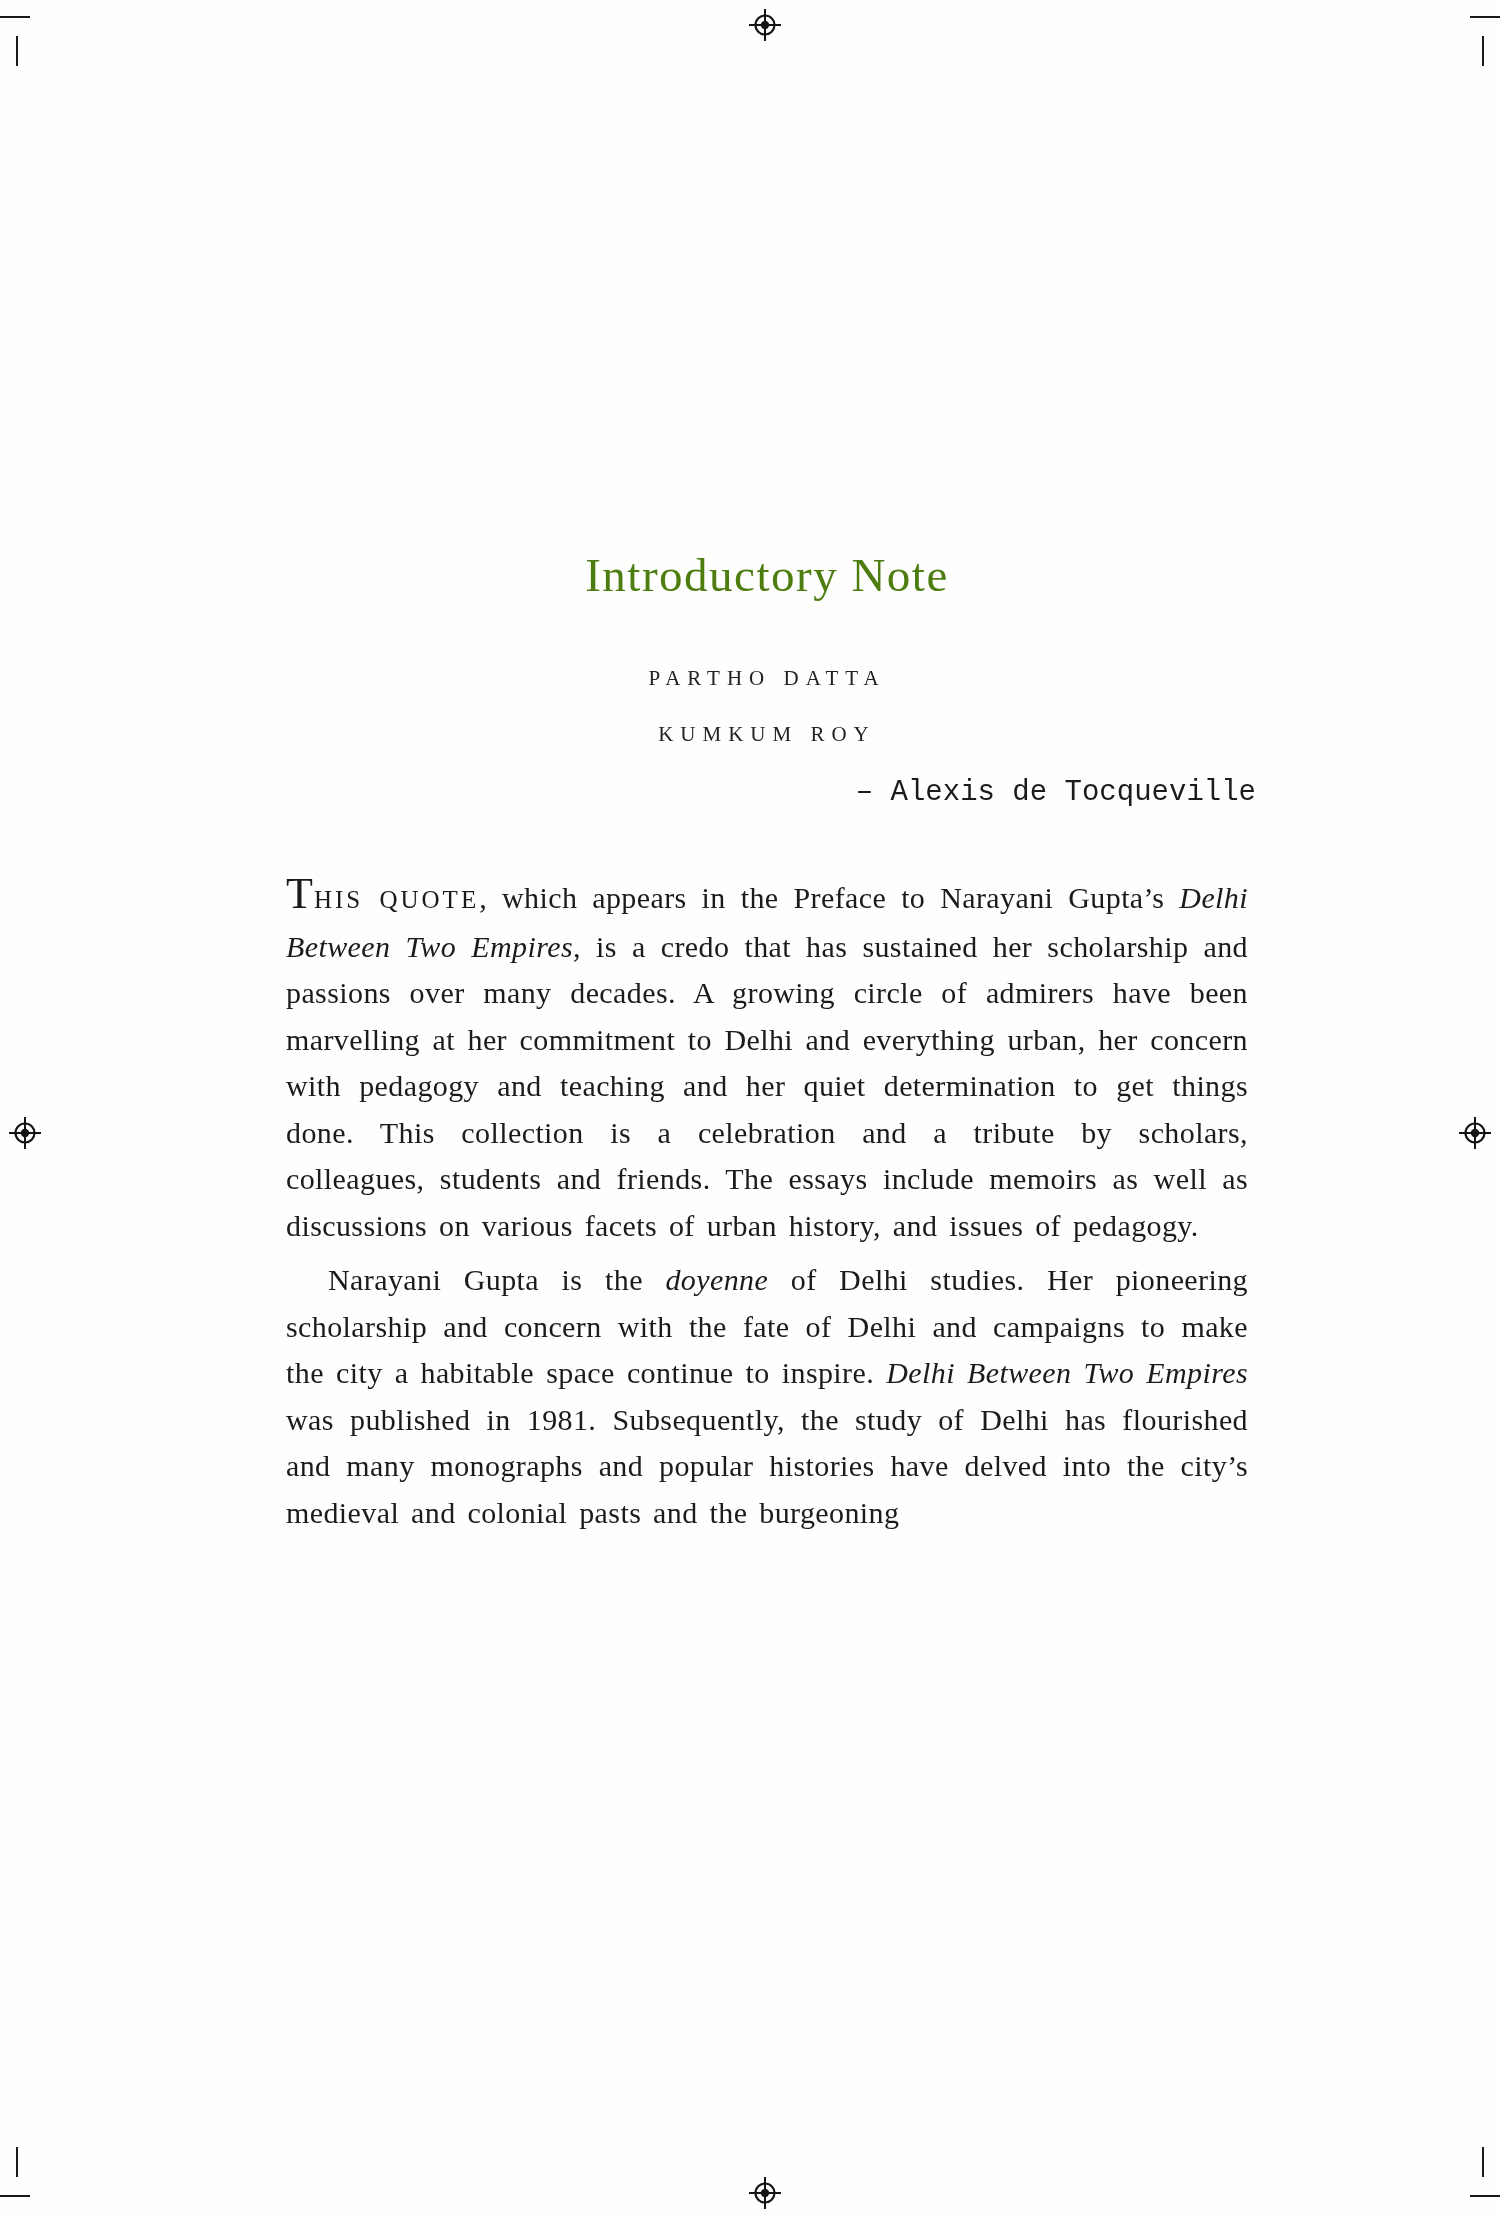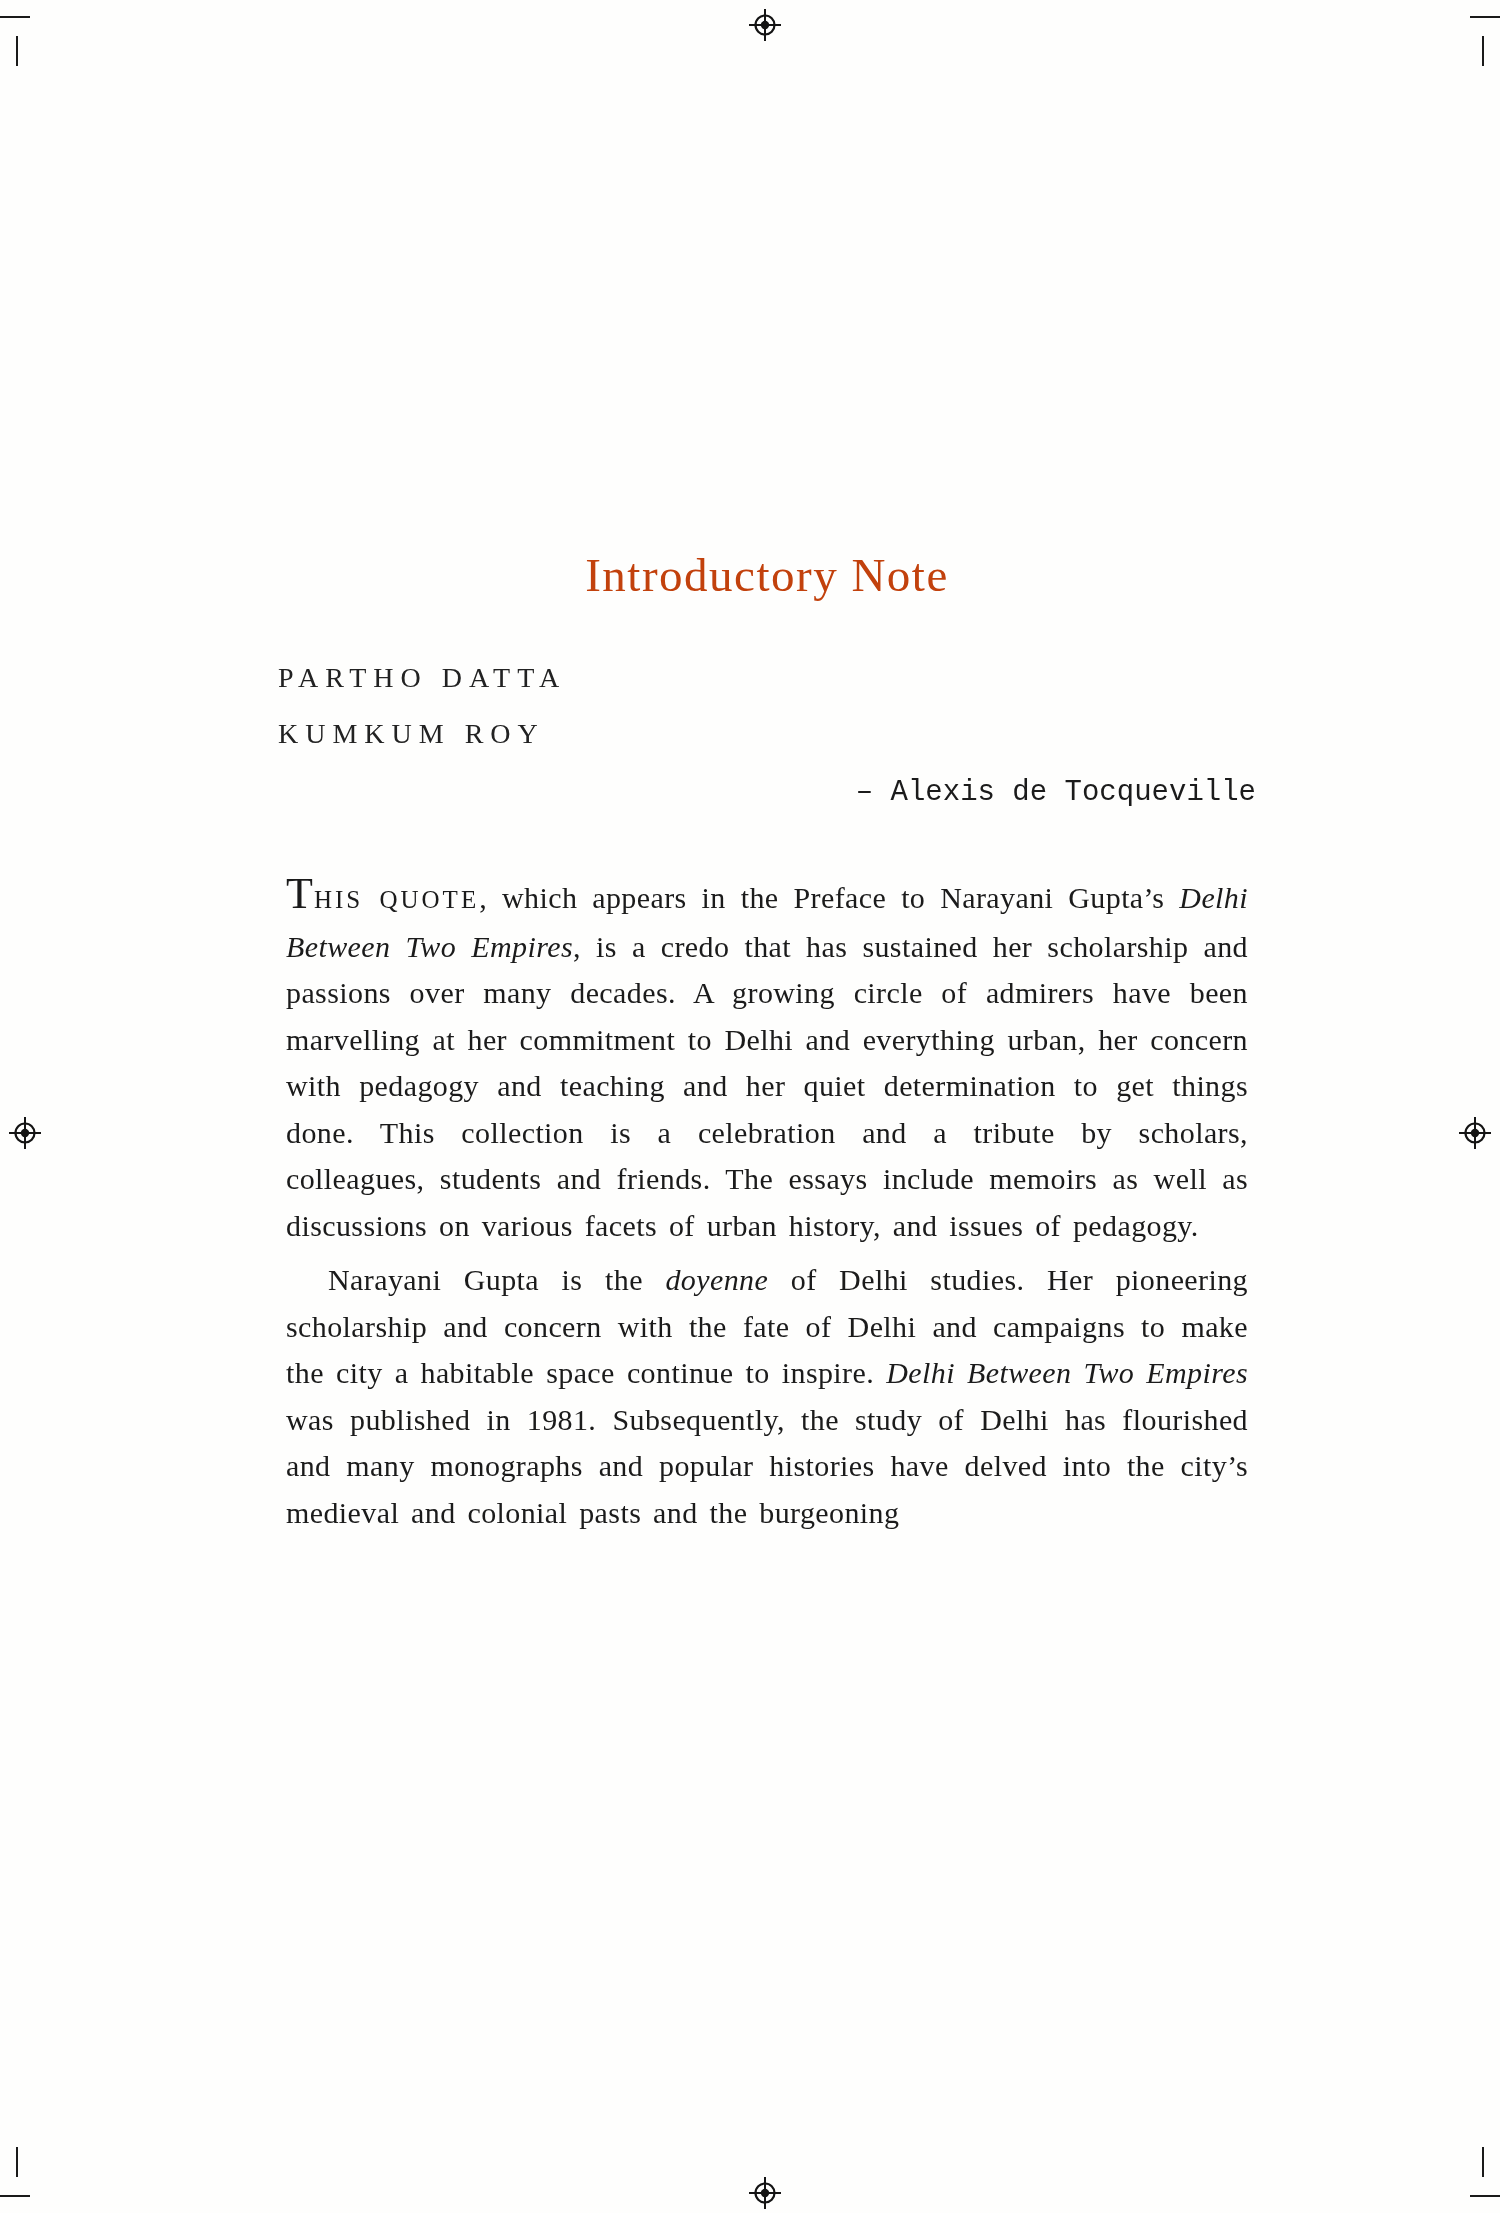--- a/index.html
+++ b/index.html
@@ -37,26 +37,27 @@
     top: 548px;
     width: 978px;
   }
 
   .page-title {
     margin: 0;
     font-size: 47px;
     font-weight: 400;
     letter-spacing: 1.5px;
     text-align: center;
-    color: #c2410c;
+    color: #4d7c0f;
   }
 
   .authors {
     margin-top: 48px;
-    font-size: 28px;
+    text-align: center;
+    font-size: 21px;
     letter-spacing: 7px;
     line-height: 56px;
     color: #222;
   }
 
   .epigraph {
     margin: 148px 0 0 94px;
     width: 888px;
     font-size: 29px;
     line-height: 57px;

